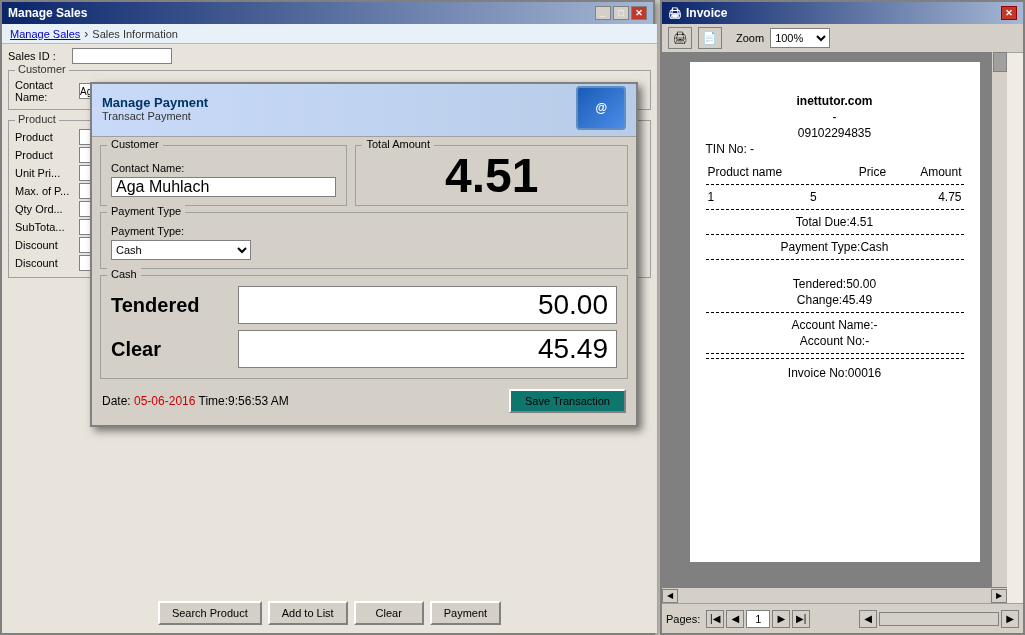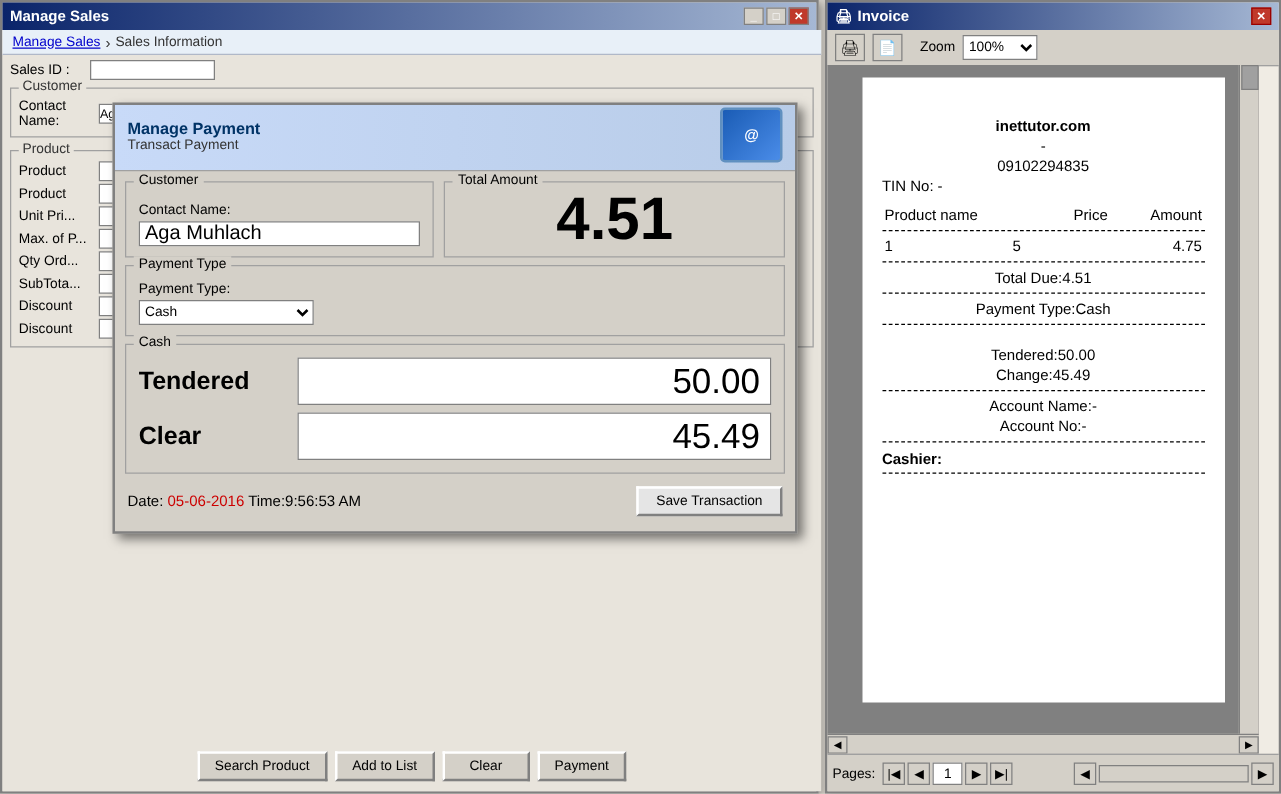--- a/index.html
+++ b/index.html
@@ -197,21 +197,21 @@
 
     
     .payment-footer {
       display: flex;
       align-items: center;
       justify-content: space-between;
       padding: 4px 2px;
     }
     .datetime-text { font-size: 11px; color: #000; }
     .save-btn {
-      background: #e5e5e5;
+      background: #0f766e;
       border: 2px solid #808080;
       border-top-color: #ffffff;
       border-left-color: #ffffff;
       padding: 4px 14px;
       font-size: 11px;
       cursor: pointer;
       margin-left: 28px;
     }
 
     
@@ -632,24 +632,27 @@
         <span>Account Name:</span>
         <span>-</span>
       </div>
       <div class="inv-row">
         <span>Account No:</span>
         <span>-</span>
       </div>
 
       <div class="inv-divider"></div>
 
-      <div style="font-weight:bold; margin: 6px 0 2px;">Cashier:</div>
 
       <div class="inv-divider"></div>
 
+      <div class="inv-row" style="margin-top:6px;">
+        <span>Invoice No:</span>
+        <span>00016</span>
+      </div>
     </div>
 
     <div class="invoice-scrollbar">
       <div class="scrollbar-thumb"></div>
     </div>
   </div>
 
   <div class="horiz-scrollbar" style="bottom:30px;">
     <div class="horiz-scroll-btn">◀</div>
     <div style="flex:1; background:#d4d0c8;"></div>

